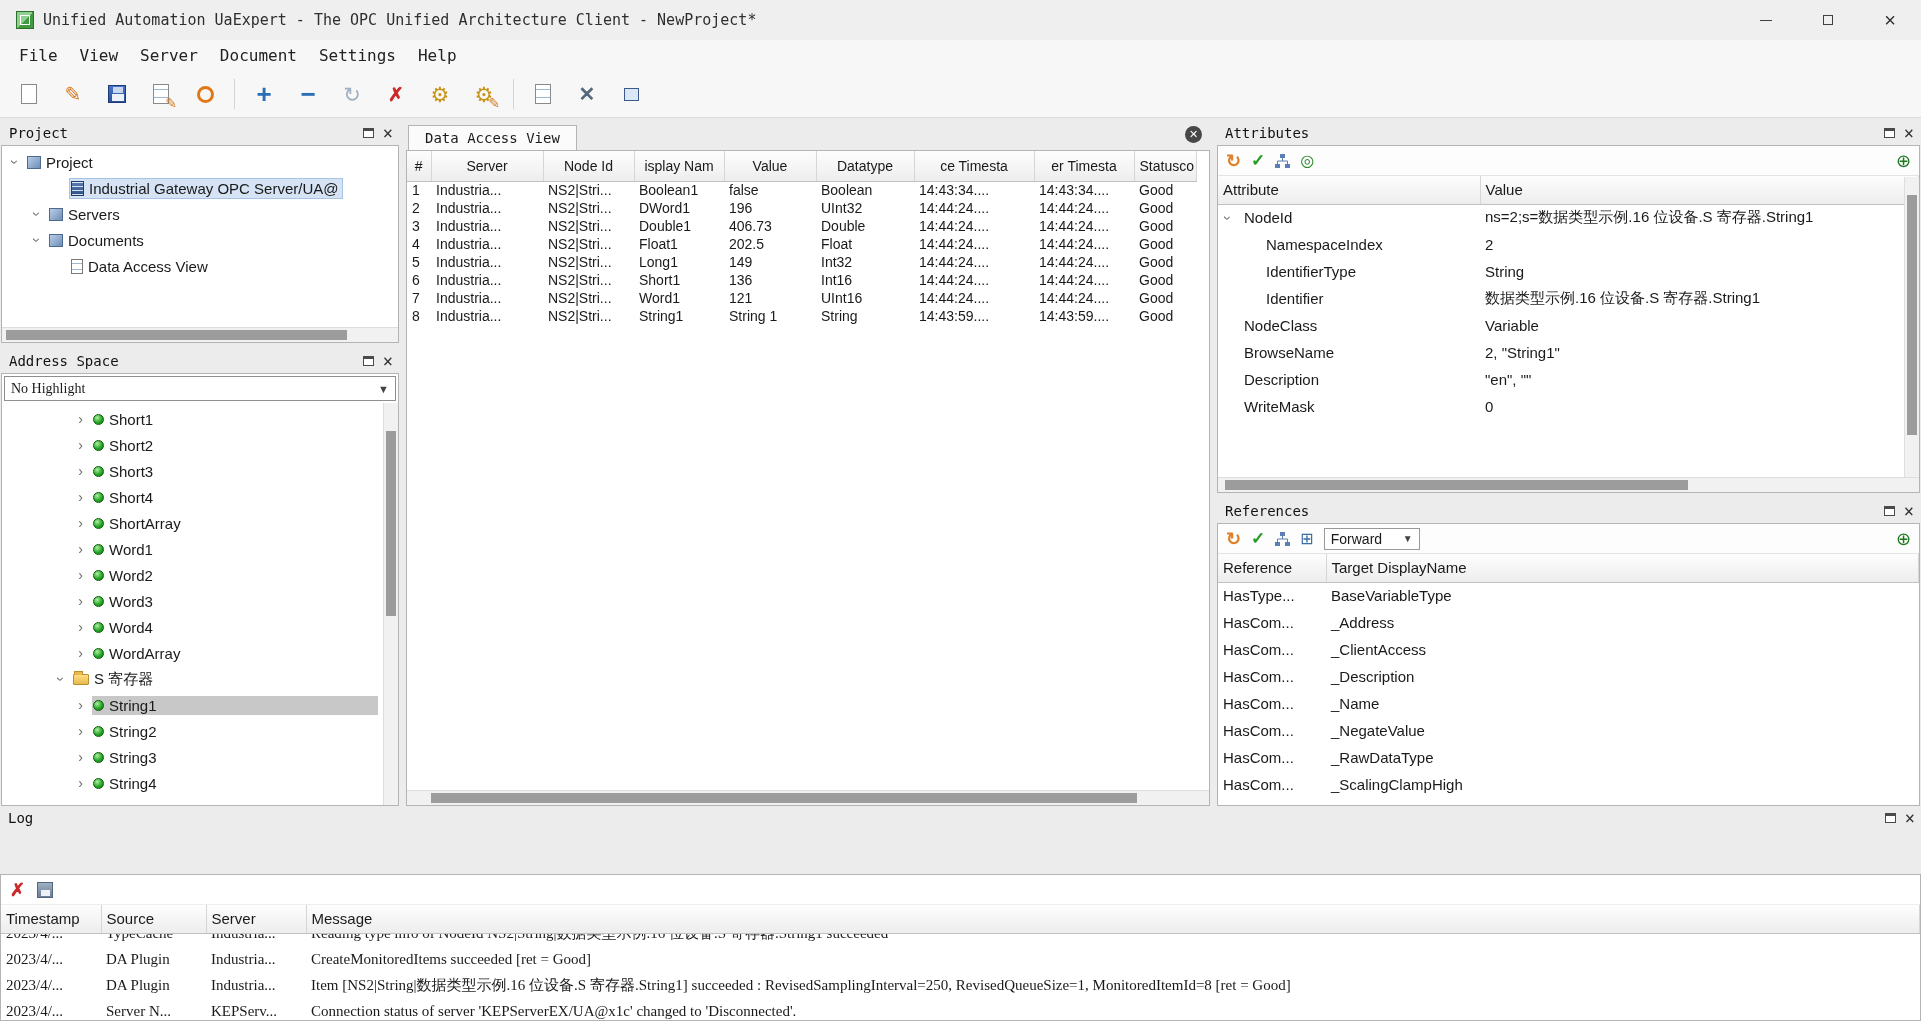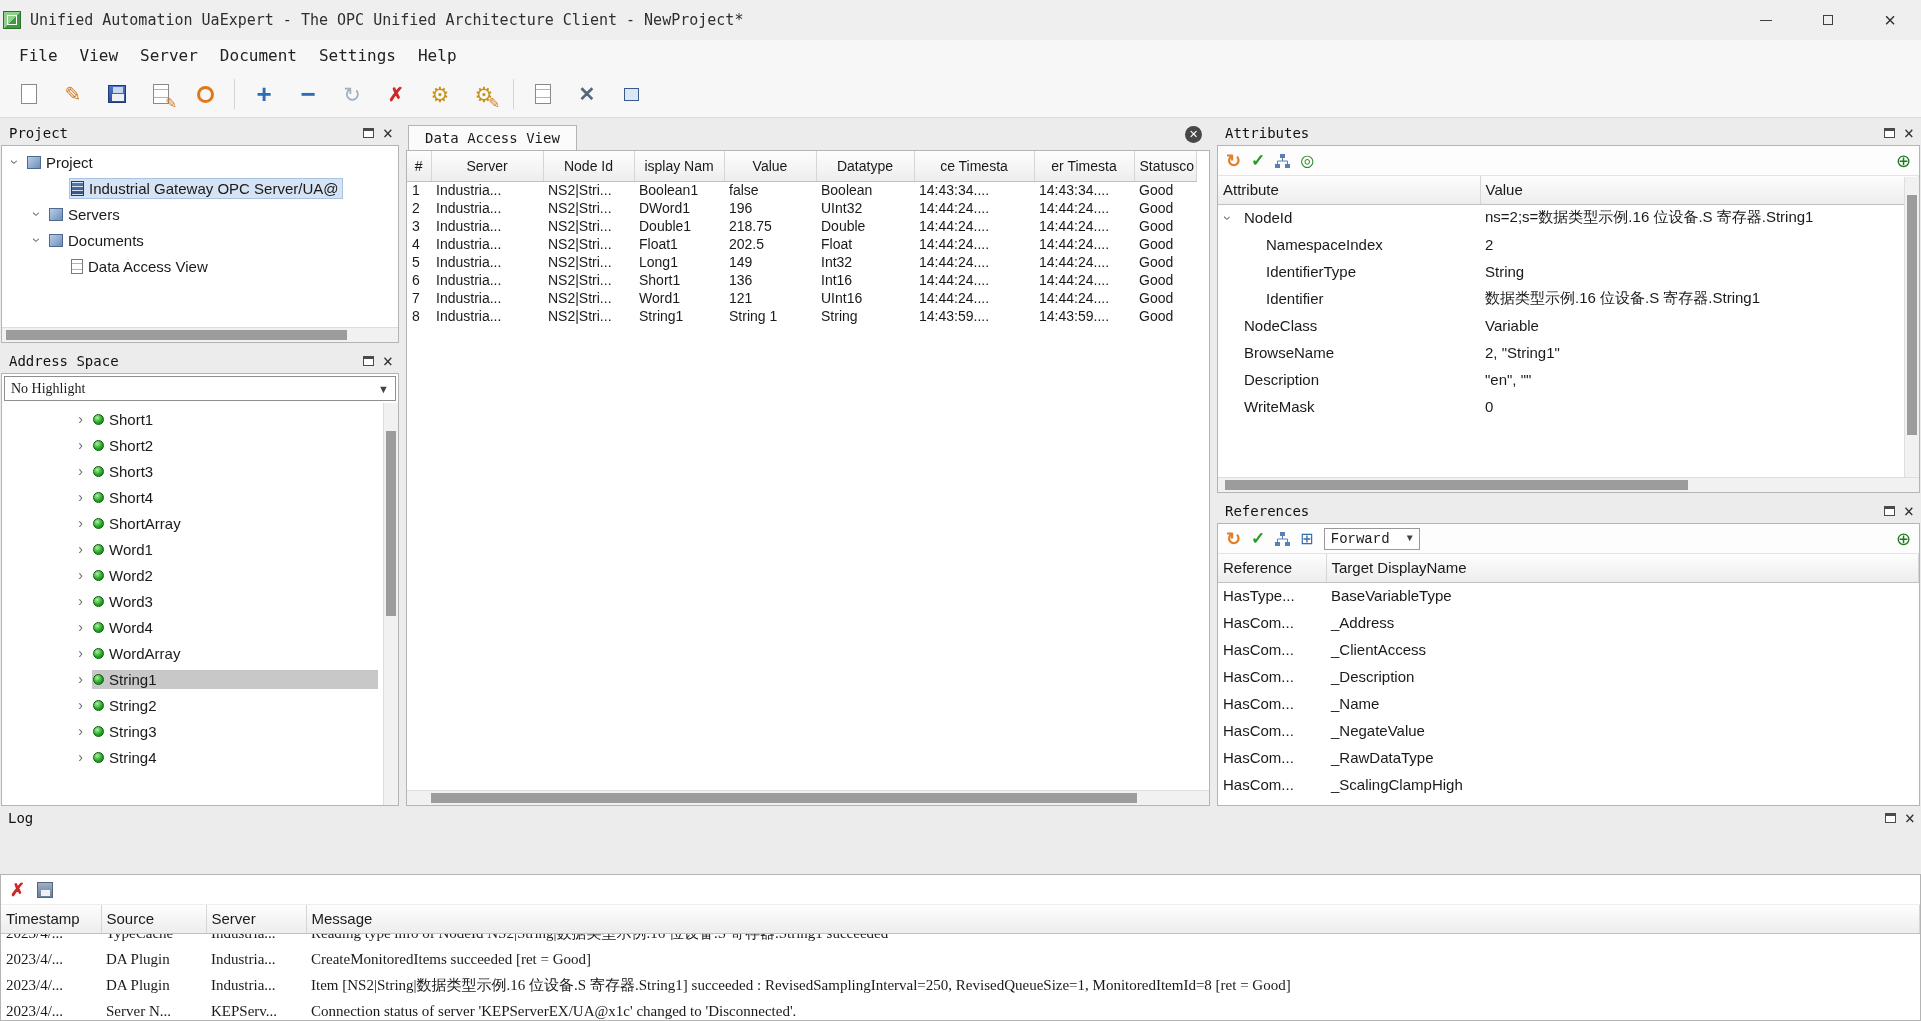--- a/index.html
+++ b/index.html
@@ -1,21 +1,21 @@
 <!DOCTYPE html>
 <html><head>
 <meta charset="utf-8">
 <style>
   * { margin:0; padding:0; box-sizing:border-box; }
   html,body { width:1921px; height:1021px; overflow:hidden; }
   body { font-family:"Liberation Sans",sans-serif; font-size:15px; color:#1a1a1a; background:#ececec; }
   .window { width:1921px; height:1021px; display:flex; flex-direction:column; background:#ececec; }
 
   
-  .titlebar { height:40px; background:#efefef; display:flex; align-items:center; padding-left:3px; flex:0 0 auto; }
+  .titlebar { height:40px; background:#efefef; display:flex; align-items:center; padding-left:16px; flex:0 0 auto; }
   .app-icon { width:18px; height:18px; background:linear-gradient(135deg,#8fd08f 0 50%,#3f9a3f 50% 100%); border:1px solid #2c702c; position:relative; }
   .app-icon::after { content:""; position:absolute; left:3px; top:3px; right:3px; bottom:3px; border:1px solid #fff; }
   .title-text { margin-left:9px; font-family:"DejaVu Sans Mono",monospace; font-size:15px; color:#2e2e2e; white-space:nowrap; }
   .win-controls { margin-left:auto; display:flex; height:100%; }
   .win-btn { width:62px; height:100%; display:flex; align-items:center; justify-content:center; color:#404040; }
   .glyph-min { width:12px; height:0; border-bottom:1.6px solid #404040; display:inline-block; }
   .glyph-restore { width:10px; height:10px; border:1.4px solid #404040; display:inline-block; position:relative; background:#efefef; }
   .glyph-restore::before { content:""; position:absolute; left:2px; top:-5px; width:10px; height:10px; border:1.4px solid #404040; z-index:-1; }
   .glyph-close { font-size:20px; line-height:1; color:#303030; }
 
@@ -110,21 +110,21 @@
   .dav-table th { height:30px; text-align:center; font-size:14px; }
   .dav-table td { height:18px; }
 
   .sub-toolbar { height:30px; background:#fdfdfd; border-bottom:1px solid #e4e4e4; display:flex; align-items:center; gap:10px; padding:0 8px; }
   .sub-toolbar .spacer { flex:1; }
   .st-refresh { color:#e0812a; font-size:18px; font-weight:bold; line-height:1; }
   .st-check { color:#1f9c1f; font-size:17px; font-weight:bold; line-height:1; }
   .st-target { color:#2a8a2a; font-size:16px; line-height:1; }
   .st-plusbox { color:#3a6ea5; font-size:16px; line-height:1; }
   .st-add { color:#1f7a1f; font-size:18px; line-height:1; }
-  .fw-combo { height:22px; border:1px solid #999; background:#fff; display:flex; align-items:center; padding:0 6px; width:96px; font-size:14px;font-family:Liberation Mono, monospace; }
+  .fw-combo { height:22px; border:1px solid #999; background:#fff; display:flex; align-items:center; padding:0 6px; width:96px; font-size:14px; }
   .fw-combo .arrow { margin-left:auto; font-size:10px; color:#444; }
 
   .attr-table { width:100%; font-size:15px; }
   .attr-table th { height:28px; text-align:left; font-size:15px; }
   .attr-table td { height:27px; }
   td.an { position:relative; padding-left:26px; }
   td.an .exp-a { position:absolute; left:8px; top:5px; color:#6b6b6b; font-size:14px; transform:rotate(90deg); }
   td.an.lvl1 { padding-left:48px; }
 
   .ref-table { width:100%; font-size:15px; }
@@ -353,20 +353,27 @@
                 <span class="row-main">
                   <span class="i-tag"></span>
                   <span>Word4</span>
                 </span>
               </div>
             <div class="tree-row a-lvl2">
                 <span class="exp">›</span>
                 <span class="row-main">
                   <span class="i-tag"></span>
                   <span>WordArray</span>
+                </span>
+              </div>
+            <div class="tree-row a-lvl1">
+                <span class="exp open">›</span>
+                <span class="row-main">
+                  <span class="i-folder"></span>
+                  <span>S 寄存器</span>
                 </span>
               </div>
             <div class="tree-row a-lvl2">
                 <span class="exp">›</span>
                 <span class="row-main grow sel-gray">
                   <span class="i-tag"></span>
                   <span>String1</span>
                 </span>
               </div>
             <div class="tree-row a-lvl2">
@@ -457,21 +464,21 @@
                 <td>14:44:24....</td>
                 <td>14:44:24....</td>
                 <td>Good</td>
               </tr>
 
               <tr>
                 <td>3</td>
                 <td>Industria...</td>
                 <td>NS2|Stri...</td>
                 <td>Double1</td>
-                <td>218.75</td>
+                <td>406.73</td>
                 <td>Double</td>
                 <td>14:44:24....</td>
                 <td>14:44:24....</td>
                 <td>Good</td>
               </tr>
 
               <tr>
                 <td>4</td>
                 <td>Industria...</td>
                 <td>NS2|Stri...</td>

